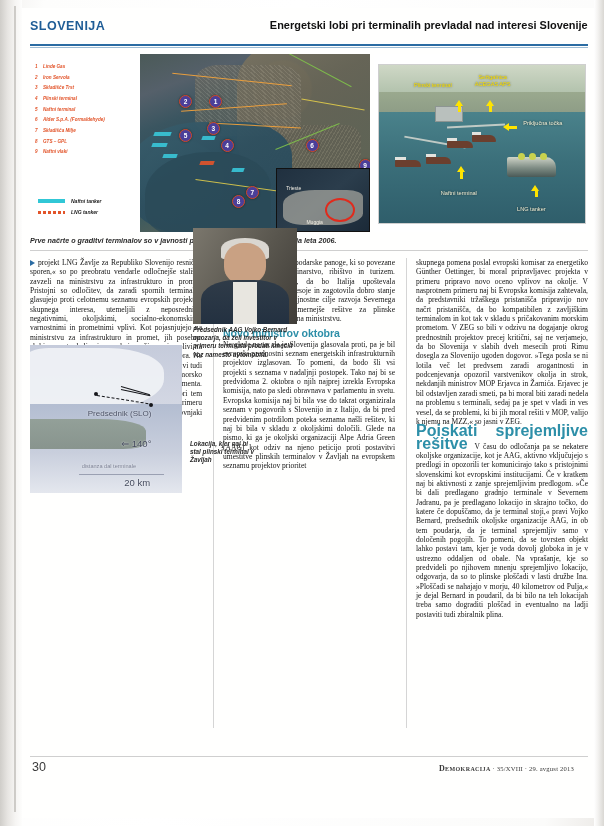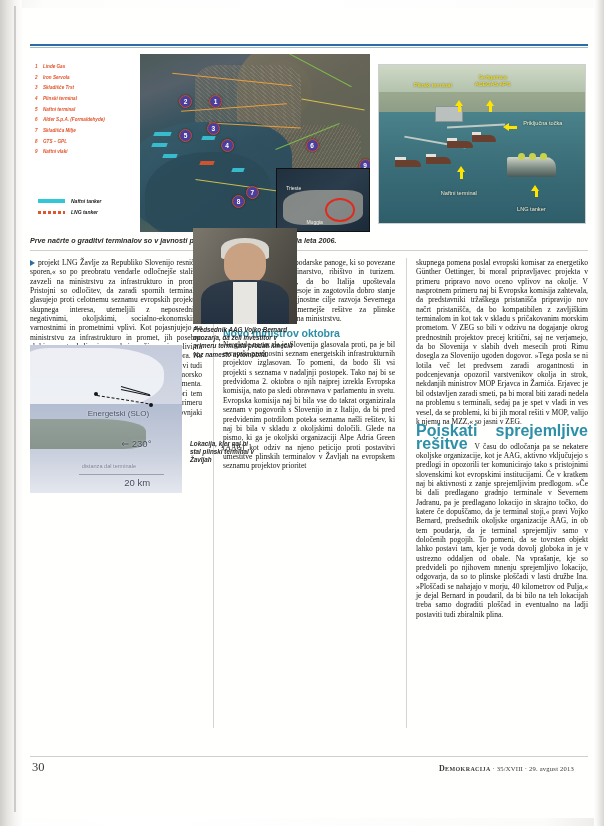--- a/index.html
+++ b/index.html
@@ -380,41 +380,45 @@
     font-style:italic;font-weight:bold;font-size:6.3px;line-height:8.2px;
     color:#2a2a2a;text-align:left;
   }
 
   
   .footer-rule{
     position:absolute;left:30px;top:756px;width:558px;height:1px;background:#cfcfcf;
   }
   .folio{
     position:absolute;left:32px;top:760px;
-    font-family:Liberation Serif, serif;
+    font-family:Liberation Sans, sans-serif;
     font-size:12.5px;color:#3a3a3a;
   }
   .colophon{
     position:absolute;right:30px;top:764px;
     font-size:6.6px;color:#3a3a3a;letter-spacing:.2px;
     font-family:"Liberation Serif", serif;
   }
   .colophon .brand{
     font-variant:small-caps;font-weight:bold;font-size:8px;letter-spacing:.4px;
   }
 </style>
 </head>
 <body>
 
 <div class="page">
   <div class="sheet"></div>
   <div class="binding"></div>
   <div class="binding-line"></div>
   <div class="edge-right"></div>
 
+  <div class="header">
+    <div class="kicker">SLOVENIJA</div>
+    <div class="header-title">Energetski lobi pri terminalih prevladal nad interesi Slovenije</div>
+  </div>
   <div class="header-rule"></div>
   <div class="header-rule2"></div>
 
   <div class="imgblock">
 
     <div class="legend">
       <ol class="legend-ol">
         <li><span class="num">1</span><span>Linde Gas</span></li>
         <li><span class="num">2</span><span>Iron Servola</span></li>
         <li><span class="num">3</span><span>Skladišče Trst</span></li>
@@ -562,22 +566,22 @@
 
   <div class="botmap">
     <div class="bm-land"></div>
     <div class="bm-sea"></div>
     <div class="bm-coast"></div>
     <div class="bm-dot" style="left:42%;top:32%;"></div>
     <div class="bm-dot" style="left:78%;top:39%;"></div>
     <div class="bm-dash" style="left:44%;top:34%;width:52px;transform:rotate(9deg);"></div>
     <div class="bm-line" style="left:60%;top:28%;width:30px;transform:rotate(16deg);"></div>
     <div class="bm-line" style="left:60%;top:30%;width:30px;transform:rotate(12deg);"></div>
-    <div class="bm-lbl" style="left:38%;top:43%;">Energetski (SLO)</div>
-    <div class="bm-lbl big" style="left:60%;top:63%;">⇐ 230°</div>
+    <div class="bm-lbl" style="left:38%;top:43%;">Predsednik (SLO)</div>
+    <div class="bm-lbl big" style="left:60%;top:63%;">⇐ 140°</div>
     <div class="bm-lbl small" style="left:34%;top:80%;">distanza dal terminale</div>
     <div class="bm-rule" style="left:32%;top:87%;width:56%;"></div>
     <div class="bm-lbl big" style="left:62%;top:89%;">20 km</div>
   </div>
   <div class="botcap">Lokacija, kjer naj bi stal plinski terminal v Žavljah</div>
 
   <div class="footer-rule"></div>
   <div class="folio">30</div>
   <div class="colophon">
     <span class="brand">Demokracija</span>

